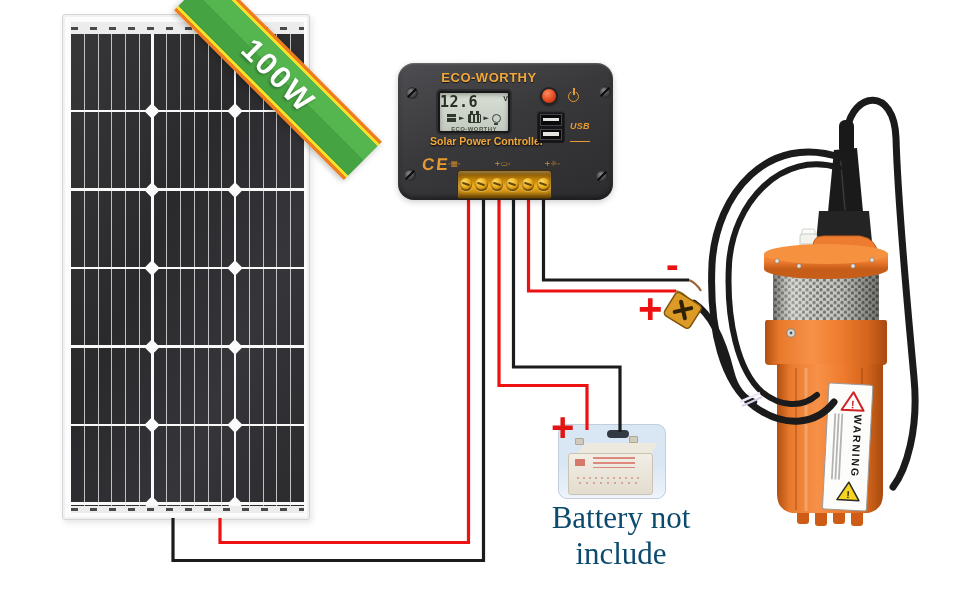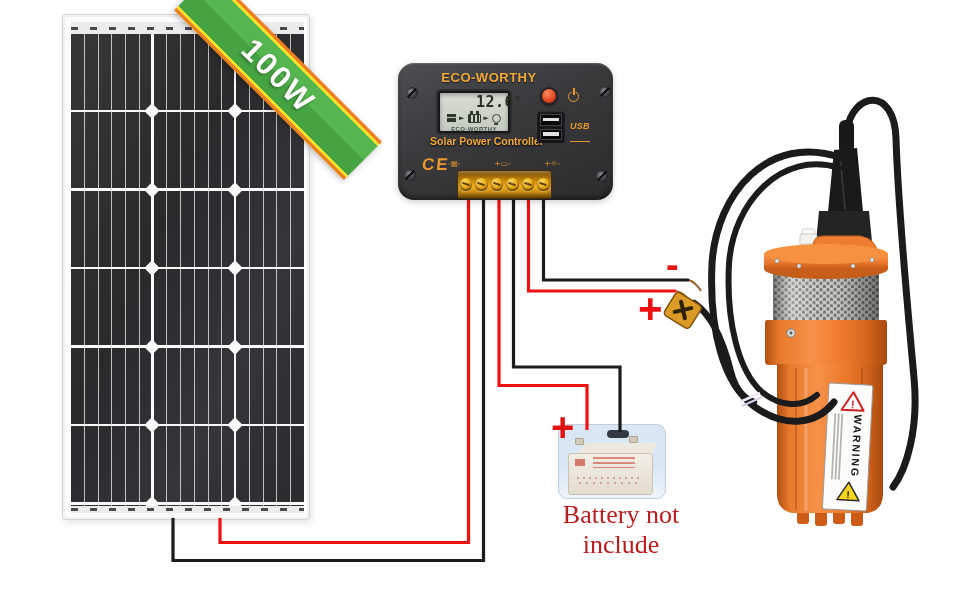--- a/index.html
+++ b/index.html
@@ -39,21 +39,21 @@
     z-index:4; }
   .screw { position:absolute; width:12px; height:12px; border-radius:50%;
     background:linear-gradient(135deg,transparent 42%,#0f0f10 42%,#0f0f10 58%,transparent 58%),
                radial-gradient(circle at 38% 32%,#86868c,#3a3a3e 60%,#141416);
     box-shadow: inset 0 1px 2px rgba(0,0,0,.8); }
   .brand { position:absolute; left:26px; top:7px; width:130px; text-align:center; font-size:13px;
            font-weight:bold; letter-spacing:.5px; color:#f2a93b; text-shadow:0 1px 1px rgba(0,0,0,.7); }
   .lcd { position:absolute; left:40px; top:28px; width:72px; height:42px;
     background:linear-gradient(180deg,#d8ded4,#c3cabf); border:2px solid #17171a; border-radius:3px;
     box-shadow:0 0 0 2px #2e2e31, inset 0 2px 4px rgba(0,0,0,.3); padding-top:2px; }
-  .lcd-row1 { display:flex; justify-content:space-between; align-items:flex-start; gap:1px;margin-left:36px; }
+  .lcd-row1 { display:flex; justify-content:space-between; align-items:flex-start; gap:1px; }
   .lcd-v { font-family:"DejaVu Sans Mono",monospace; font-weight:bold; font-size:15px; color:#273023;
            letter-spacing:.5px; line-height:1; }
   .lcd-u { font-size:7px; font-weight:bold; color:#273023; }
   .lcd-icons { display:flex; align-items:center; justify-content:center; gap:3px; margin-top:3px; height:10px; }
   .ic-pv { width:9px; height:8px; background-color:#2f382d;
     background-image:linear-gradient(90deg,transparent 0,transparent 2.5px,#c3cabf 2.5px,#c3cabf 3.2px,transparent 3.2px,transparent 5.5px,#c3cabf 5.5px,#c3cabf 6.2px,transparent 6.2px),
                      linear-gradient(180deg,transparent 0,transparent 3.5px,#c3cabf 3.5px,#c3cabf 4.2px,transparent 4.2px); }
   .lcd-arr { font-size:7px; color:#2f382d; line-height:1; font-family:"DejaVu Sans",sans-serif; }
   .ic-bat { width:13px; height:9px; border:1.5px solid #2f382d; border-radius:1px; position:relative;
             background:repeating-linear-gradient(90deg,#2f382d 0,#2f382d 2px,transparent 2px,transparent 4px); }
@@ -107,21 +107,21 @@
             border:1px solid #b0a68f; border-radius:1px; }
   .bat-logo { position:absolute; left:16px; top:34px; width:10px; height:7px; background:#cc4838; opacity:.7; }
   .bat-text { position:absolute; left:34px; top:32px; width:42px; height:11px; opacity:.65;
     background:repeating-linear-gradient(180deg,#d05545 0,#d05545 2px,transparent 2px,transparent 5px); }
   .bat-dots { position:absolute; left:18px; top:52px; width:62px; height:8px; opacity:.5;
     background:repeating-linear-gradient(90deg,#c86a58 0,#c86a58 2px,transparent 2px,transparent 6px) 0 0/100% 2px no-repeat,
                repeating-linear-gradient(90deg,#c86a58 0,#c86a58 2px,transparent 2px,transparent 7px) 2px 5px/100% 2px no-repeat; }
   .bat-plus { position:absolute; left:551px; top:407px; font-size:40px; font-weight:bold; color:#e21313;
               line-height:1; z-index:3; }
   .caption { position:absolute; left:535px; top:500px; width:172px; text-align:center;
-             font-family:"Liberation Serif",serif; font-size:26px; color:#b91c1c; z-index:2; }
+             font-family:"Liberation Serif",serif; font-size:31px; color:#0c4a6e; z-index:2; }
 
   
   .overlay { position:absolute; left:0; top:0; z-index:3; pointer-events:none; }
   .sym-minus { position:absolute; left:666px; top:246px; font-size:38px; font-weight:bold; color:#ee1111;
                line-height:1; z-index:5; }
   .sym-plus  { position:absolute; left:638px; top:288px; font-size:42px; font-weight:bold; color:#ee1111;
                line-height:1; z-index:5; }
 </style>
 </head>
 <body>

